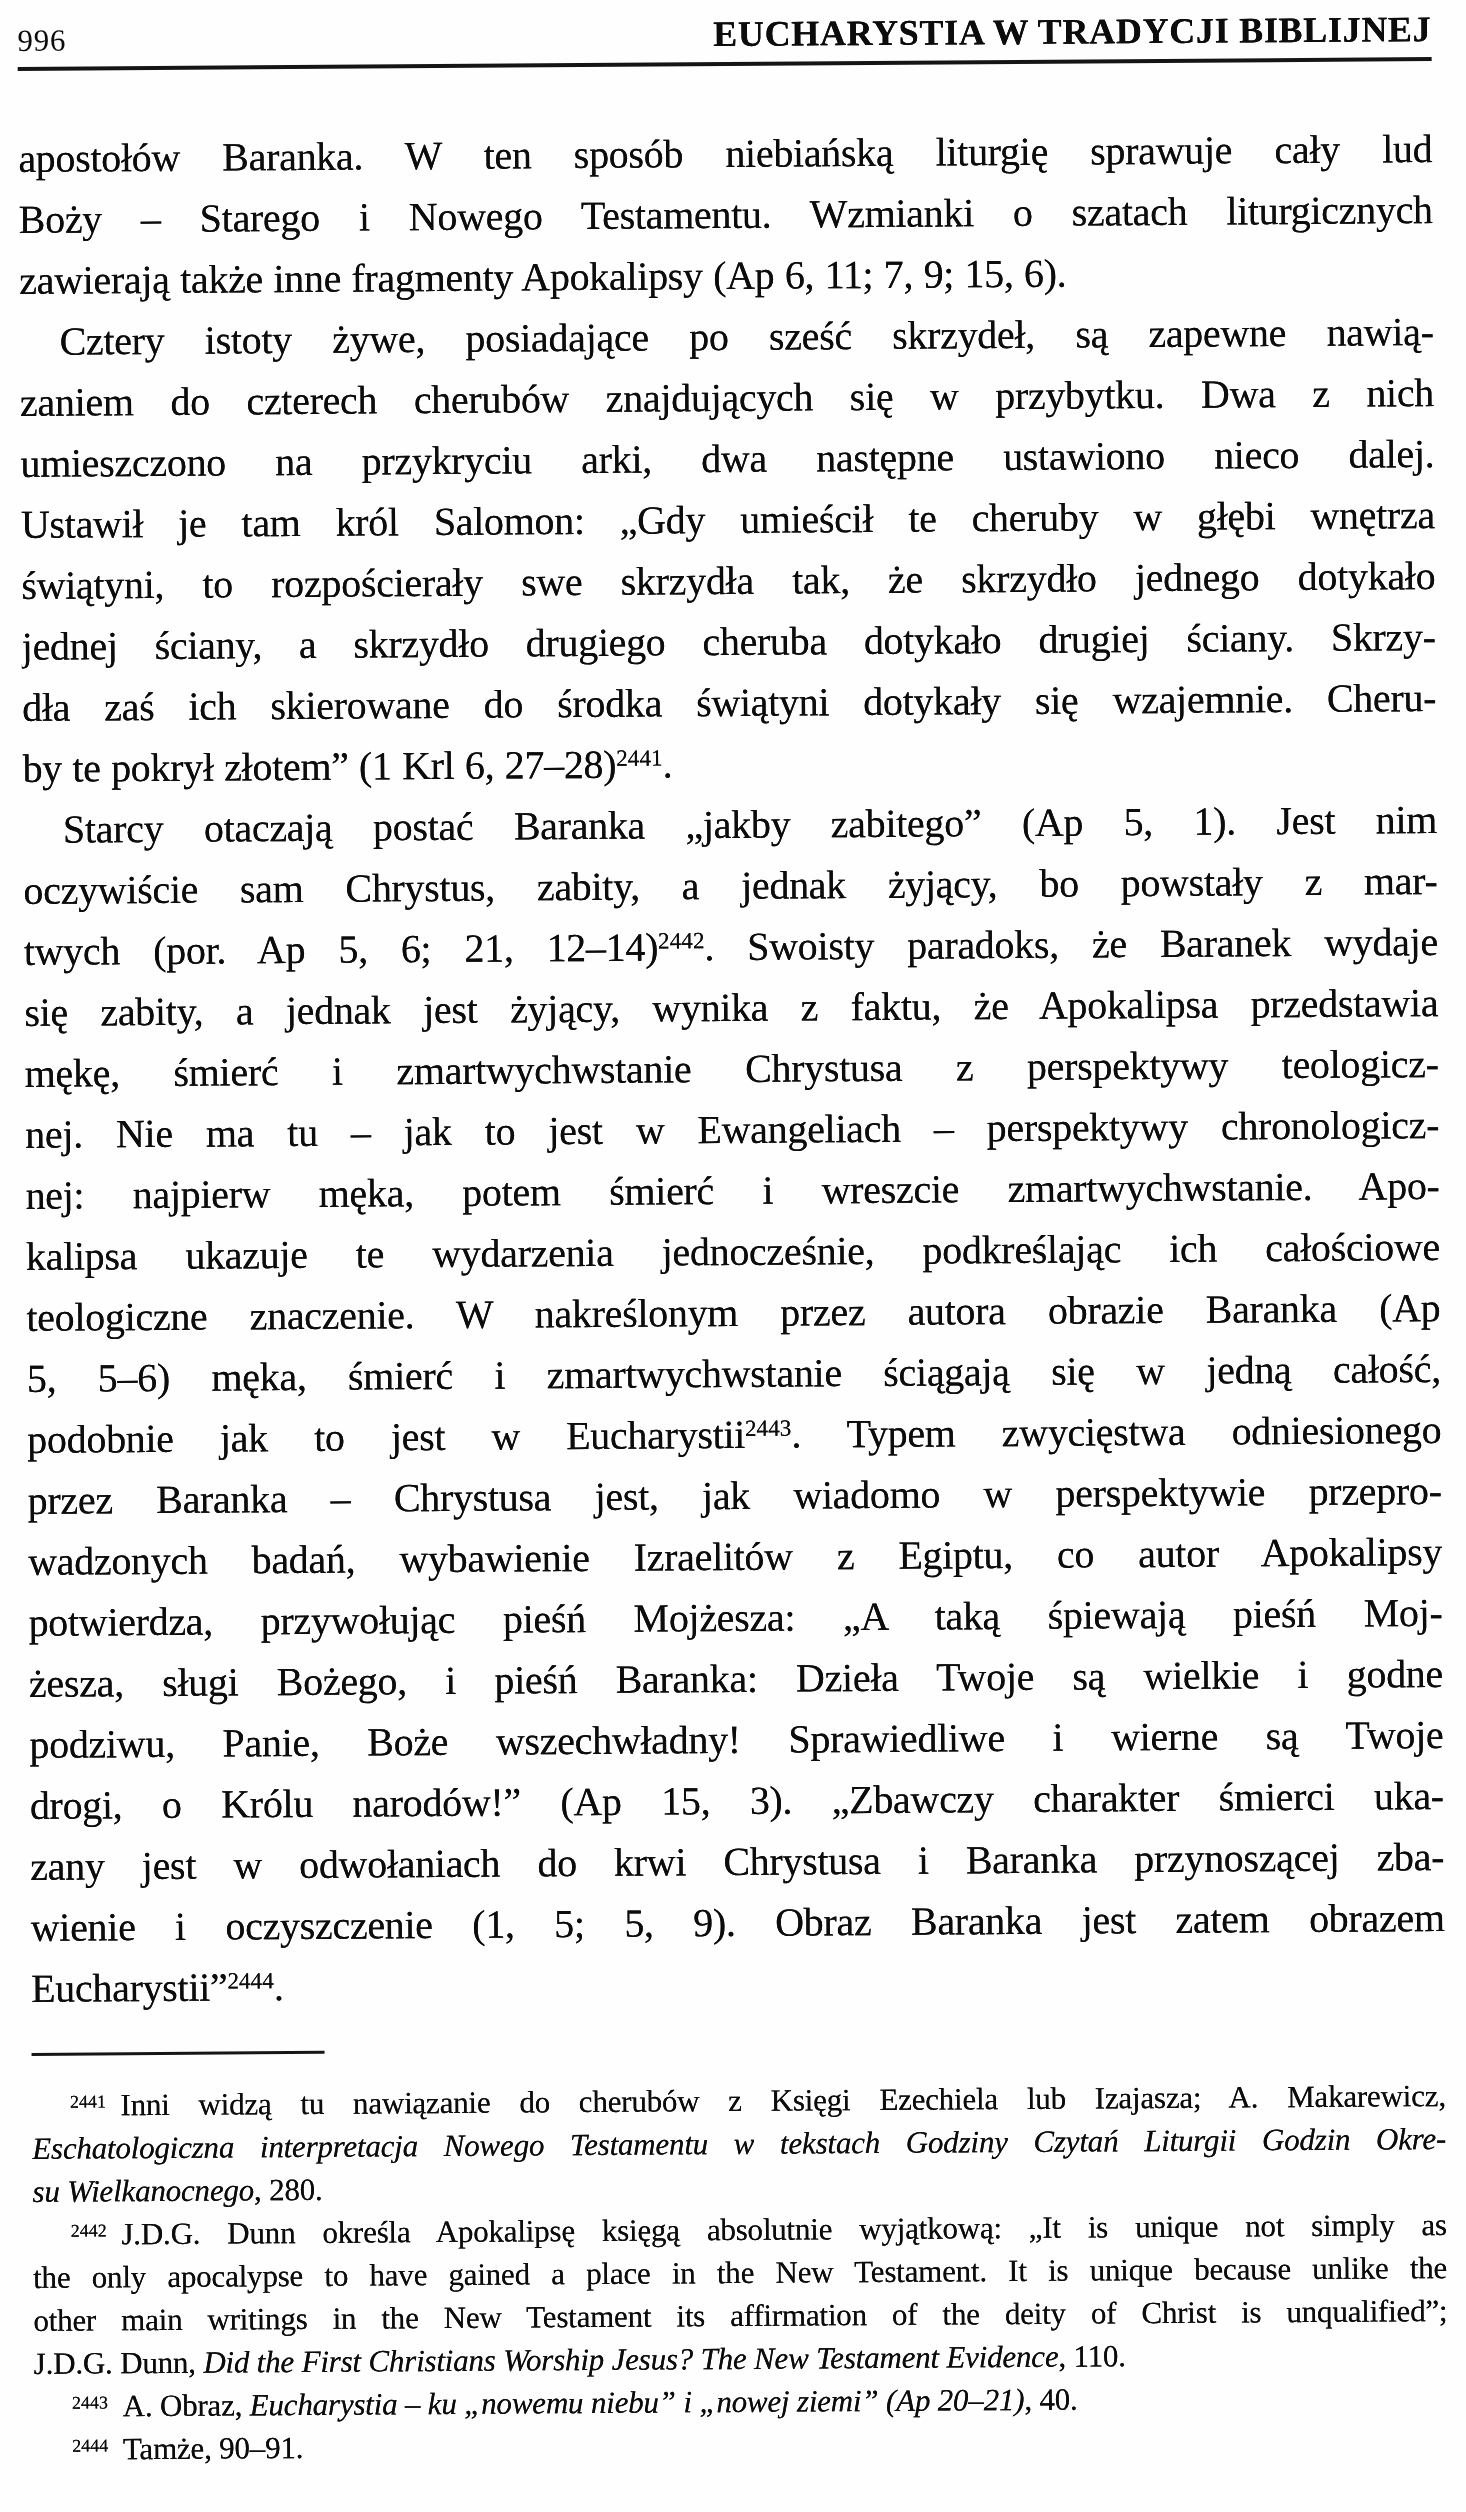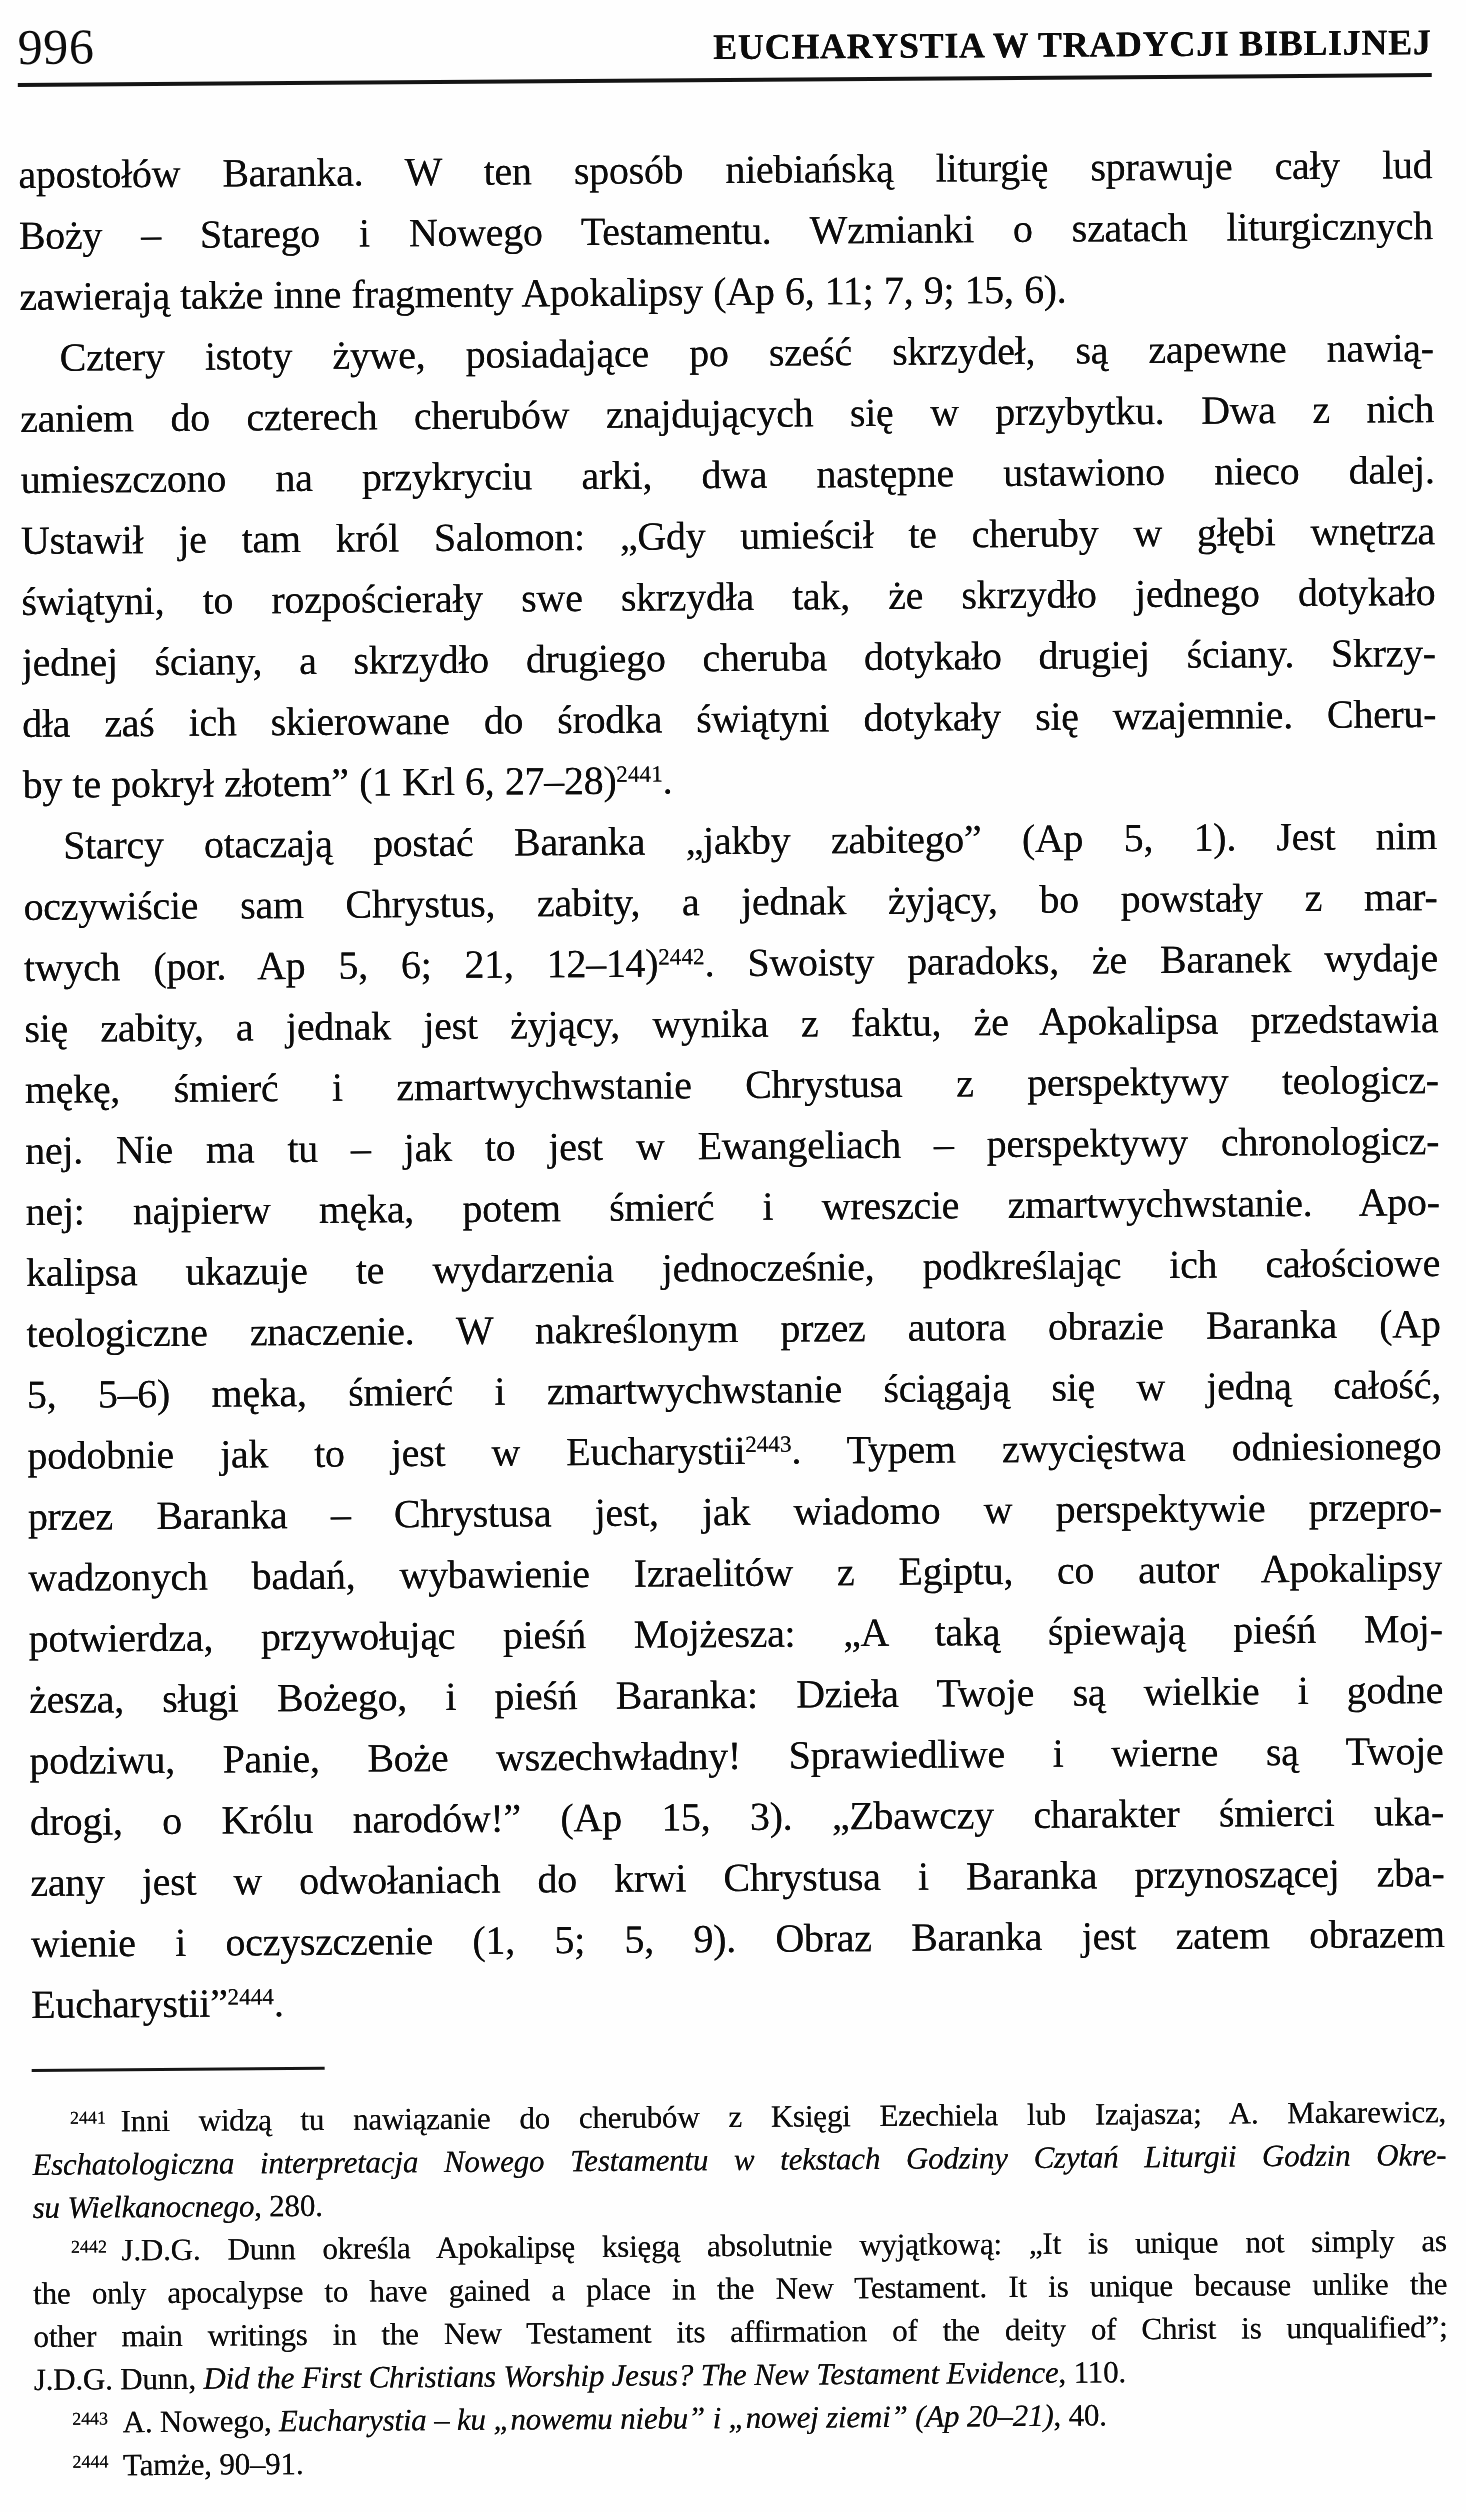--- a/index.html
+++ b/index.html
@@ -20,21 +20,21 @@
     transform: rotate(-0.4deg);
     transform-origin: 50% 50%;
   }
   
   .header-row {
     display: flex;
     justify-content: space-between;
     align-items: baseline;
   }
   .page-number {
-    font-size: 50px;
+    font-size: 31px;
     letter-spacing: 0.7px;
   }
   .running-title {
     font-size: 36px;
     font-weight: bold;
     letter-spacing: 0.7px;
     text-shadow: 0 0 0.4px #000;
   }
   .header-rule {
     height: 3.7px;
@@ -136,17 +136,17 @@
 
   <div class="fn-rule"></div>
   <div class="footnotes" id="footnotes">
       <div class="fn-line fn-first"><span class="sup">2441</span><span>Inni widzą tu nawiązanie do cherubów z Księgi Ezechiela lub Izajasza; A. Makarewicz,</span></div>
       <div class="fn-line"><span class="it">Eschatologiczna interpretacja Nowego Testamentu w tekstach Godziny Czytań Liturgii Godzin Okre-</span></div>
       <div class="fn-line last"><span class="it">su Wielkanocnego</span><span>, 280.</span></div>
       <div class="fn-line fn-first"><span class="sup">2442</span><span>J.D.G. Dunn określa Apokalipsę księgą absolutnie wyjątkową: „It is unique not simply as</span></div>
       <div class="fn-line"><span>the only apocalypse to have gained a place in the New Testament. It is unique because unlike the</span></div>
       <div class="fn-line"><span>other main writings in the New Testament its affirmation of the deity of Christ is unqualified”;</span></div>
       <div class="fn-line last"><span>J.D.G. Dunn, </span><span class="it">Did the First Christians Worship Jesus? The New Testament Evidence</span><span>, 110.</span></div>
-      <div class="fn-line fn-first last"><span class="sup">2443</span><span>A. Nowego, </span><span class="it">Eucharystia – ku „nowemu niebu” i „nowej ziemi” (Ap 20–21)</span><span>, 40.</span></div>
+      <div class="fn-line fn-first last"><span class="sup">2443</span><span>A. Obraz, </span><span class="it">Eucharystia – ku „nowemu niebu” i „nowej ziemi” (Ap 20–21)</span><span>, 40.</span></div>
       <div class="fn-line fn-first last"><span class="sup">2444</span><span>Tamże, 90–91.</span></div>
     </div>
 </div>
 
 
 </body></html>

